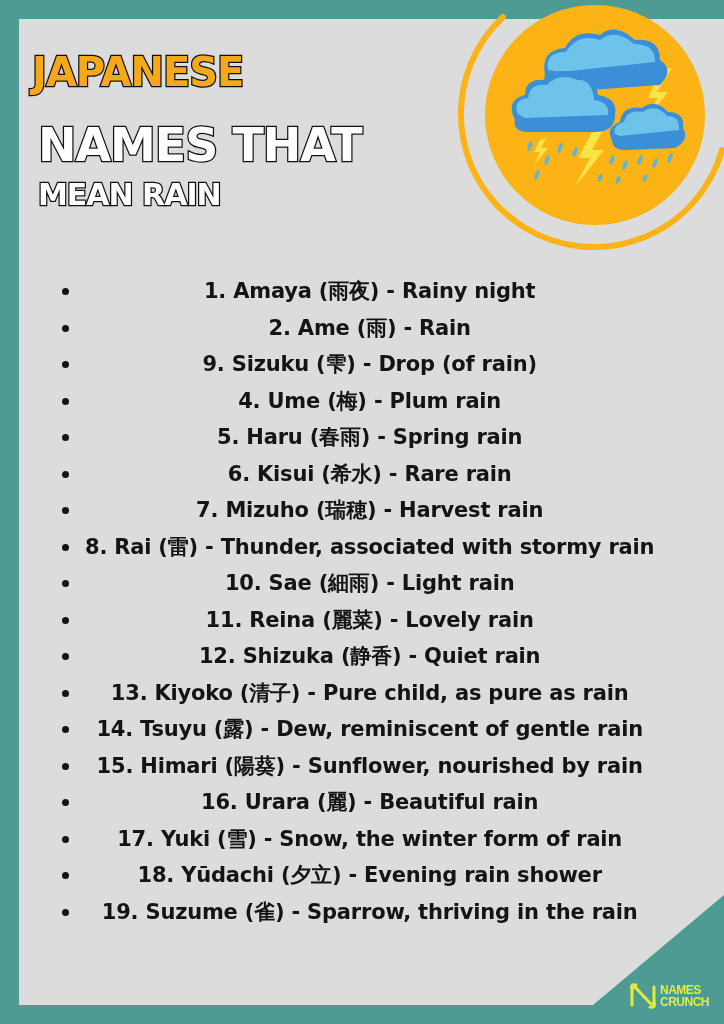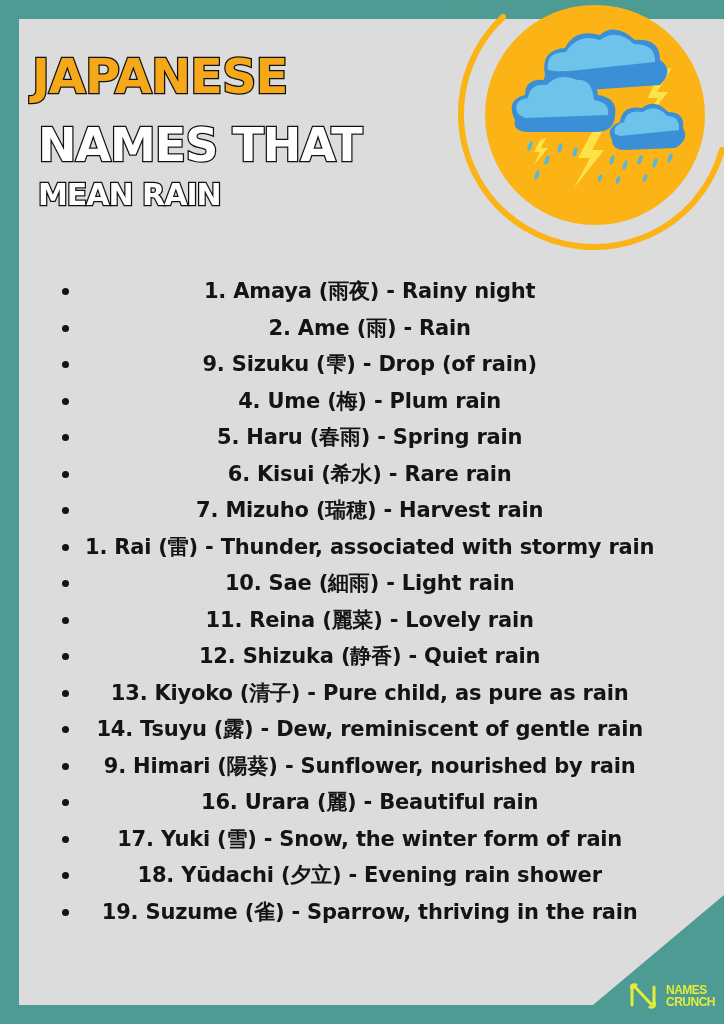--- a/index.html
+++ b/index.html
@@ -16,40 +16,40 @@
       position: absolute; left: 0; top: 0; width: 724px; height: 1024px;
       pointer-events: none;
     }
     .title {
       position: absolute; left: 32px; margin: 0;
       font-family: "DejaVu Sans", sans-serif; font-weight: 900;
       letter-spacing: -1px; line-height: 1;
       -webkit-text-stroke: 2.5px #111;
       paint-order: stroke fill;
     }
-    .title-1 { top: 52px; font-size: 48px; color: #f5a91a; }
+    .title-1 { top: 52px; font-size: 40px; color: #f5a91a; }
     .title-2 { top: 122px; left: 38px; font-size: 46px; color: #ffffff; text-align: center; }
     .title-3 { top: 180px; left: 38px; font-size: 30px; color: #ffffff; }
     .emblem { position: absolute; left: 455px; top: 0; width: 269px; height: 260px; }
     .name-list {
       position: absolute; left: 56px; top: 273px; margin: 0; padding: 0;
       list-style: none;
     }
     .name-item {
       position: relative; padding-left: 29px; height: 36.5px; line-height: 36.5px;
       font-size: 21px; font-weight: bold; color: #141414; white-space: nowrap;
       letter-spacing: -0.2px;
       text-align: center;
     }
     .bullet {
       position: absolute; left: 6px; top: 15px; width: 7px; height: 7px;
       border-radius: 50%; background: #141414;
     }
     .logo {
-      position: absolute; left: 628px; top: 983px; display: flex; align-items: center; gap: 8px;
+      position: absolute; left: 628px; top: 983px; display: flex; align-items: center; gap: 2px;
     }
     .logo-text {
       display: flex; flex-direction: column; line-height: 12px;
       font-family: "Liberation Sans", sans-serif; font-weight: bold; font-size: 12px;
       color: #e3ec3c; letter-spacing: -0.5px;
     }
   </style>
 </head>
 <body>
 
@@ -109,27 +109,27 @@
 </svg>
 
 <ul class="name-list">
   <li class="name-item"><span class="bullet"></span><span>1. Amaya (雨夜) - Rainy night</span></li>
   <li class="name-item"><span class="bullet"></span><span>2. Ame (雨) - Rain</span></li>
   <li class="name-item"><span class="bullet"></span><span>9. Sizuku (雫) - Drop (of rain)</span></li>
   <li class="name-item"><span class="bullet"></span><span>4. Ume (梅) - Plum rain</span></li>
   <li class="name-item"><span class="bullet"></span><span>5. Haru (春雨) - Spring rain</span></li>
   <li class="name-item"><span class="bullet"></span><span>6. Kisui (希水) - Rare rain</span></li>
   <li class="name-item"><span class="bullet"></span><span>7. Mizuho (瑞穂) - Harvest rain</span></li>
-  <li class="name-item"><span class="bullet"></span><span>1. Rai (雷) - Thunder, associated with stormy rain</span></li>
+  <li class="name-item"><span class="bullet"></span><span>8. Rai (雷) - Thunder, associated with stormy rain</span></li>
   <li class="name-item"><span class="bullet"></span><span>10. Sae (細雨) - Light rain</span></li>
   <li class="name-item"><span class="bullet"></span><span>11. Reina (麗菜) - Lovely rain</span></li>
   <li class="name-item"><span class="bullet"></span><span>12. Shizuka (静香) - Quiet rain</span></li>
   <li class="name-item"><span class="bullet"></span><span>13. Kiyoko (清子) - Pure child, as pure as rain</span></li>
   <li class="name-item"><span class="bullet"></span><span>14. Tsuyu (露) - Dew, reminiscent of gentle rain</span></li>
-  <li class="name-item"><span class="bullet"></span><span>9. Himari (陽葵) - Sunflower, nourished by rain</span></li>
+  <li class="name-item"><span class="bullet"></span><span>15. Himari (陽葵) - Sunflower, nourished by rain</span></li>
   <li class="name-item"><span class="bullet"></span><span>16. Urara (麗) - Beautiful rain</span></li>
   <li class="name-item"><span class="bullet"></span><span>17. Yuki (雪) - Snow, the winter form of rain</span></li>
   <li class="name-item"><span class="bullet"></span><span>18. Yūdachi (夕立) - Evening rain shower</span></li>
   <li class="name-item"><span class="bullet"></span><span>19. Suzume (雀) - Sparrow, thriving in the rain</span></li>
 </ul>
 
 <div class="logo">
   <svg width="30" height="26" viewBox="0 0 30 26">
     <path d="M 4 22 L 4 6 Q 4 3 7 4 L 22 20 Q 25 23 26 19 L 26 4" fill="none" stroke="#e3ec3c" stroke-width="3" stroke-linecap="round" stroke-linejoin="round"></path>
     <path d="M 4 6 Q 2 1 8 2 M 26 19 Q 28 25 22 24" fill="none" stroke="#e3ec3c" stroke-width="3" stroke-linecap="round"></path>

